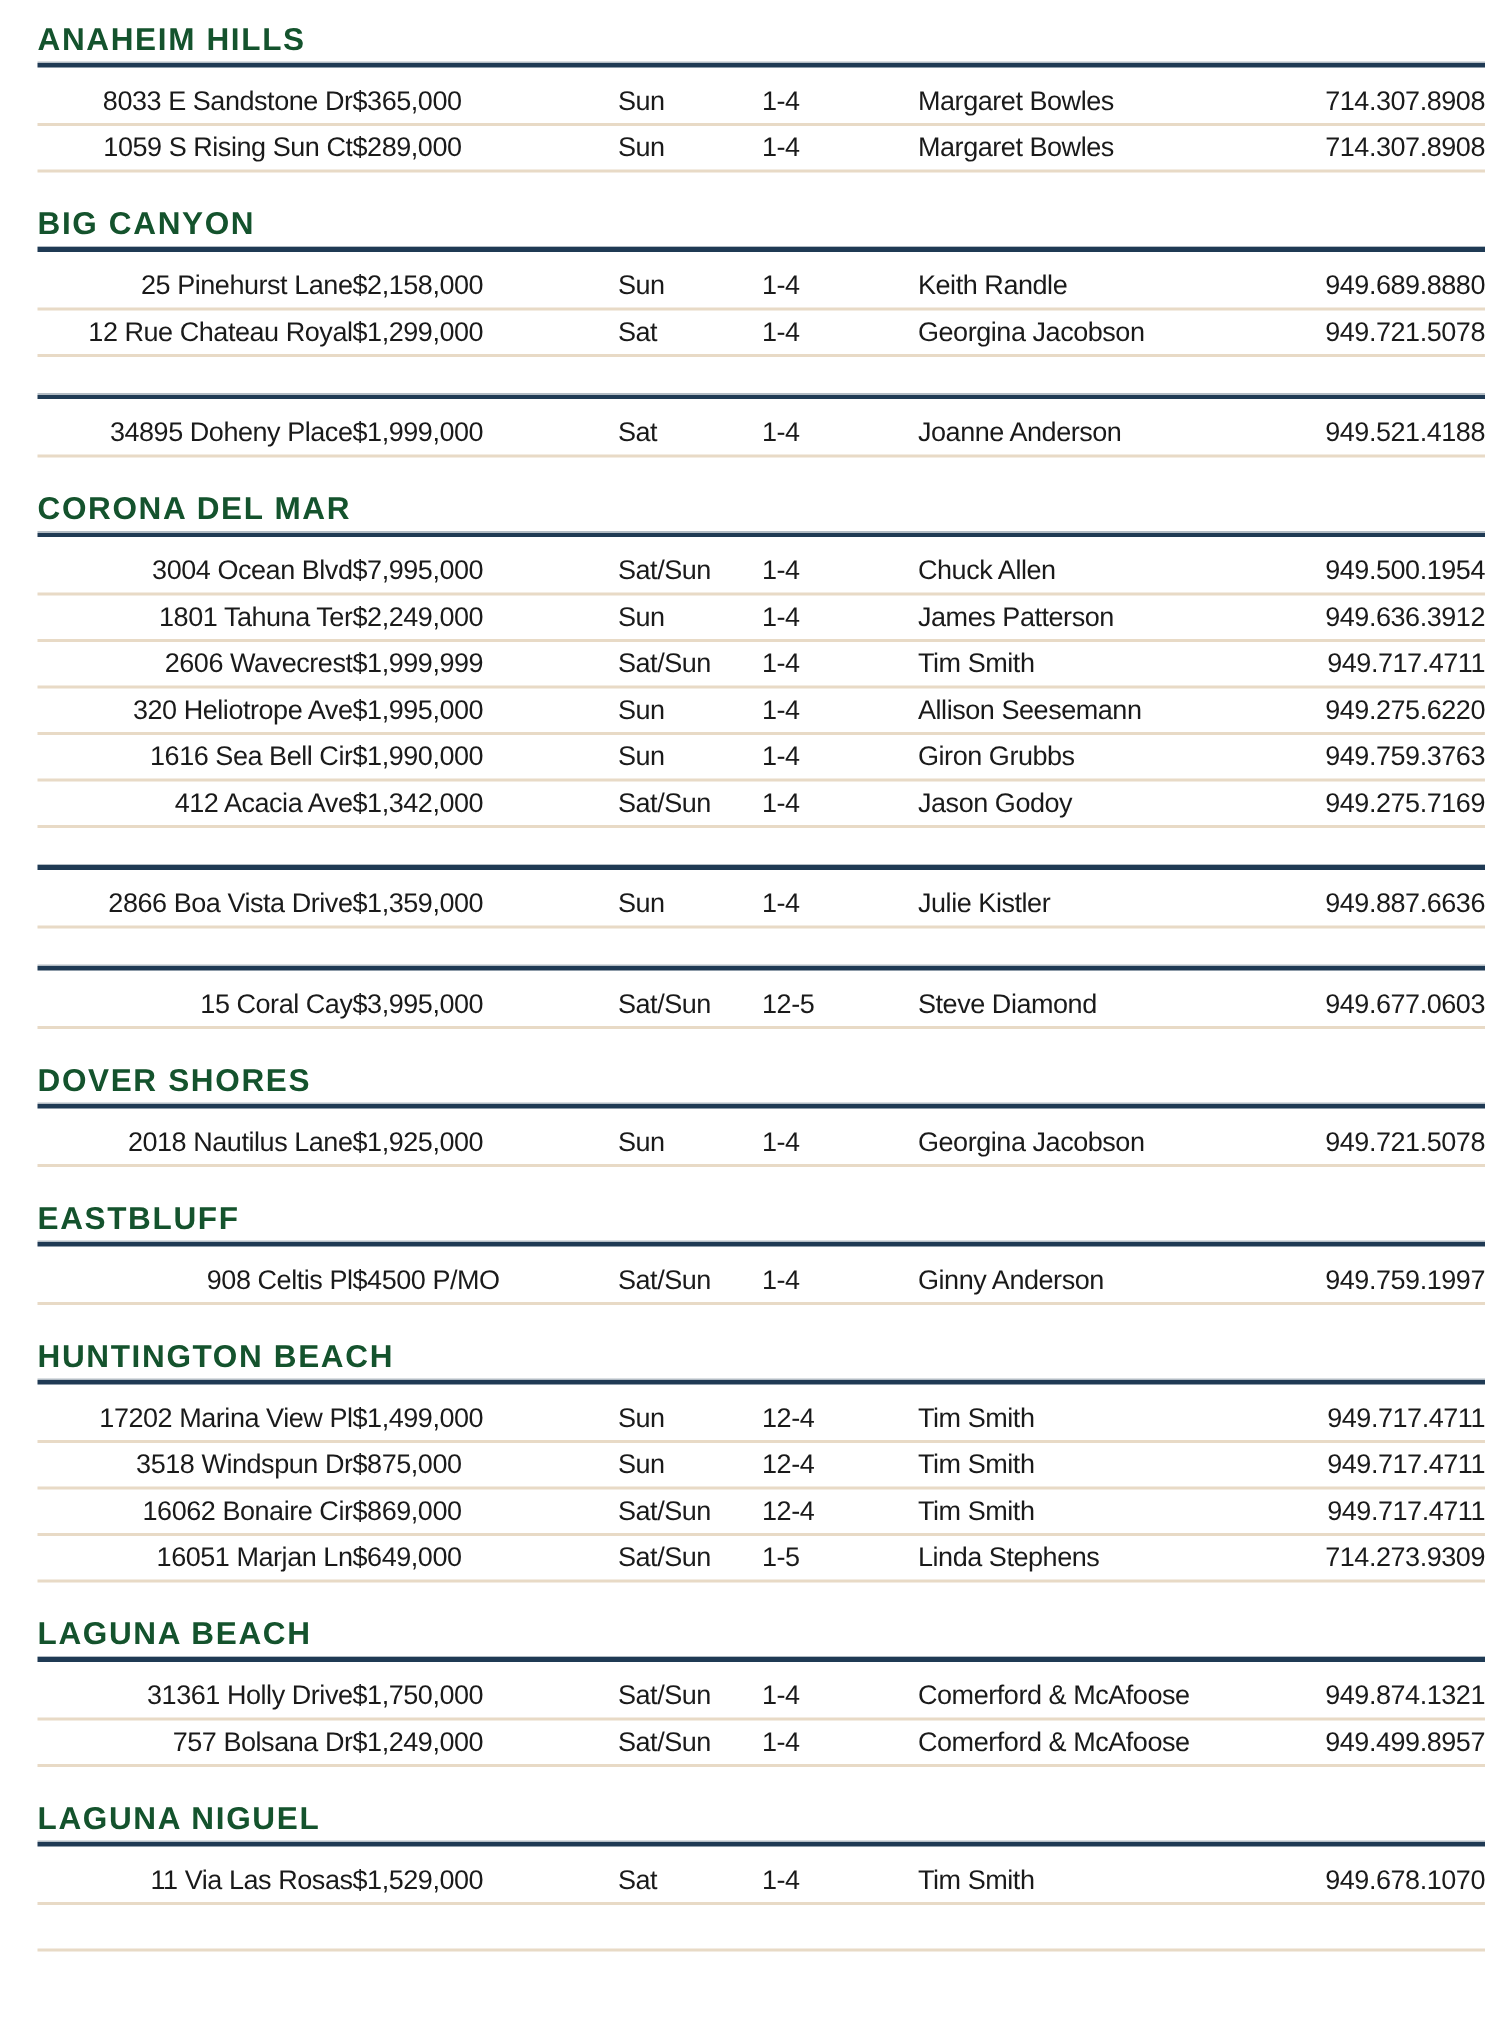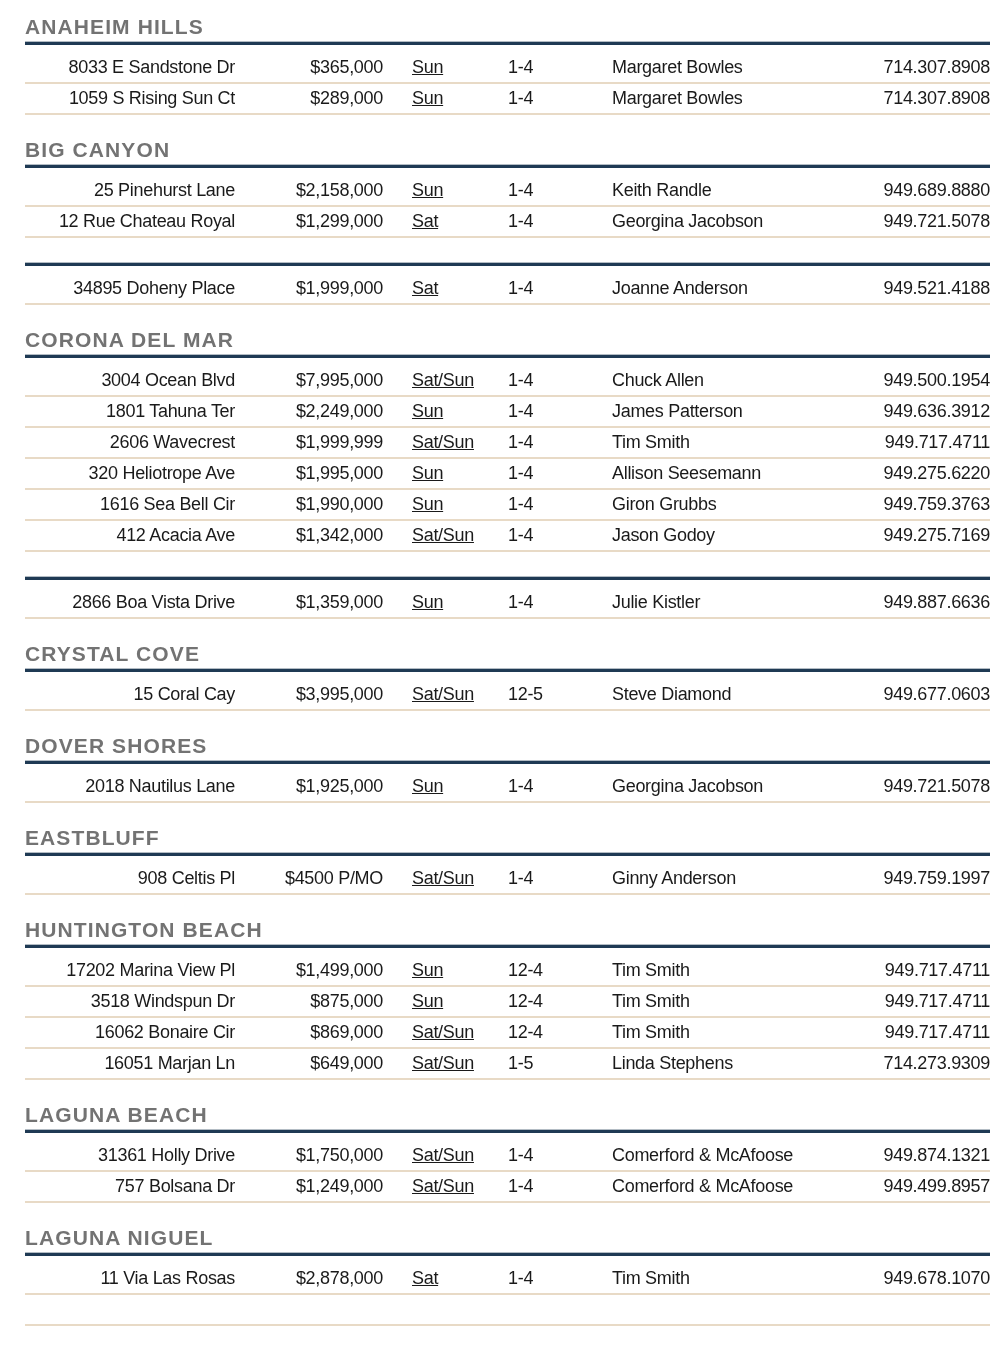--- a/index.html
+++ b/index.html
@@ -24,43 +24,43 @@
   }
   .section:first-child {
     margin-top: 16px;
   }
   .section-header {
     margin: 0;
     font-size: 21px;
     line-height: 22px;
     font-weight: bold;
     letter-spacing: 1.1px;
-    color: #737373;
+    color: #14532d;
   }
   .rule {
     height: 4px;
     margin-top: 3px;
     background: linear-gradient(to bottom, #b3bcc4 0, #b3bcc4 1px, #1f3a54 1px, #1f3a54 100%);
   }
   .rows {
     margin-top: 8px;
   }
   .row {
     display: flex;
     align-items: center;
     height: 29px;
     border-bottom: 2px solid #e8dac6;
     font-size: 18px;
     letter-spacing: -0.3px;
     white-space: nowrap;
   }
   .col { display: block; overflow: hidden; }
   .col.address { flex: 0 0 210px; text-align: right; }
-  .col.price   { flex: 0 0 148px; text-align: right; }
-  .col.day     { flex: 0 0 96px; margin-left: 29px; text-decoration: underline; }
+  .col.price   { flex: 0 0 148px; }
+  .col.day     { flex: 0 0 96px; margin-left: 29px; }
   .col.time    { flex: 0 0 104px; }
   .col.agent   { flex: 1 1 auto; }
   .col.phone   { flex: 0 0 auto; text-align: left; }
 </style>
 </head>
 <body>
 
 <div class="page">
   <div id="sections-root">
   <section class="section">
@@ -193,21 +193,20 @@
     <span class="col price">$1,359,000</span>
     <span class="col day">Sun</span>
     <span class="col time">1-4</span>
     <span class="col agent">Julie Kistler</span>
     <span class="col phone">949.887.6636</span>
   </div>
 </div>
   </section>
 
   <section class="section">
-    <h2 class="section-header">CRYSTAL COVE</h2>
     <div class="rule"></div>
     <div class="rows">
   <div class="row">
     <span class="col address">15 Coral Cay</span>
     <span class="col price">$3,995,000</span>
     <span class="col day">Sat/Sun</span>
     <span class="col time">12-5</span>
     <span class="col agent">Steve Diamond</span>
     <span class="col phone">949.677.0603</span>
   </div>
@@ -309,21 +308,21 @@
   </div>
 </div>
   </section>
 
   <section class="section">
     <h2 class="section-header">LAGUNA NIGUEL</h2>
     <div class="rule"></div>
     <div class="rows">
   <div class="row">
     <span class="col address">11 Via Las Rosas</span>
-    <span class="col price">$2,878,000</span>
+    <span class="col price">$1,529,000</span>
     <span class="col day">Sat</span>
     <span class="col time">1-4</span>
     <span class="col agent">Tim Smith</span>
     <span class="col phone">949.678.1070</span>
   </div>
 
   <div class="row">
     
     
     

